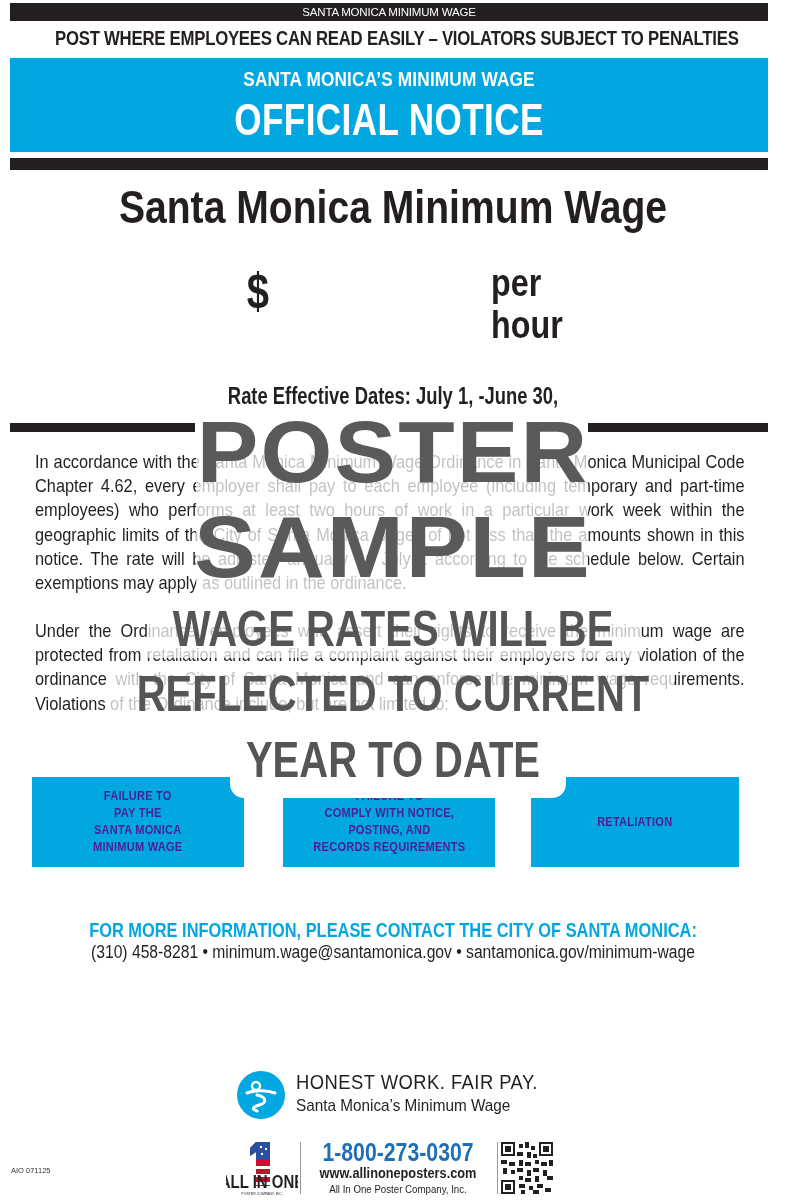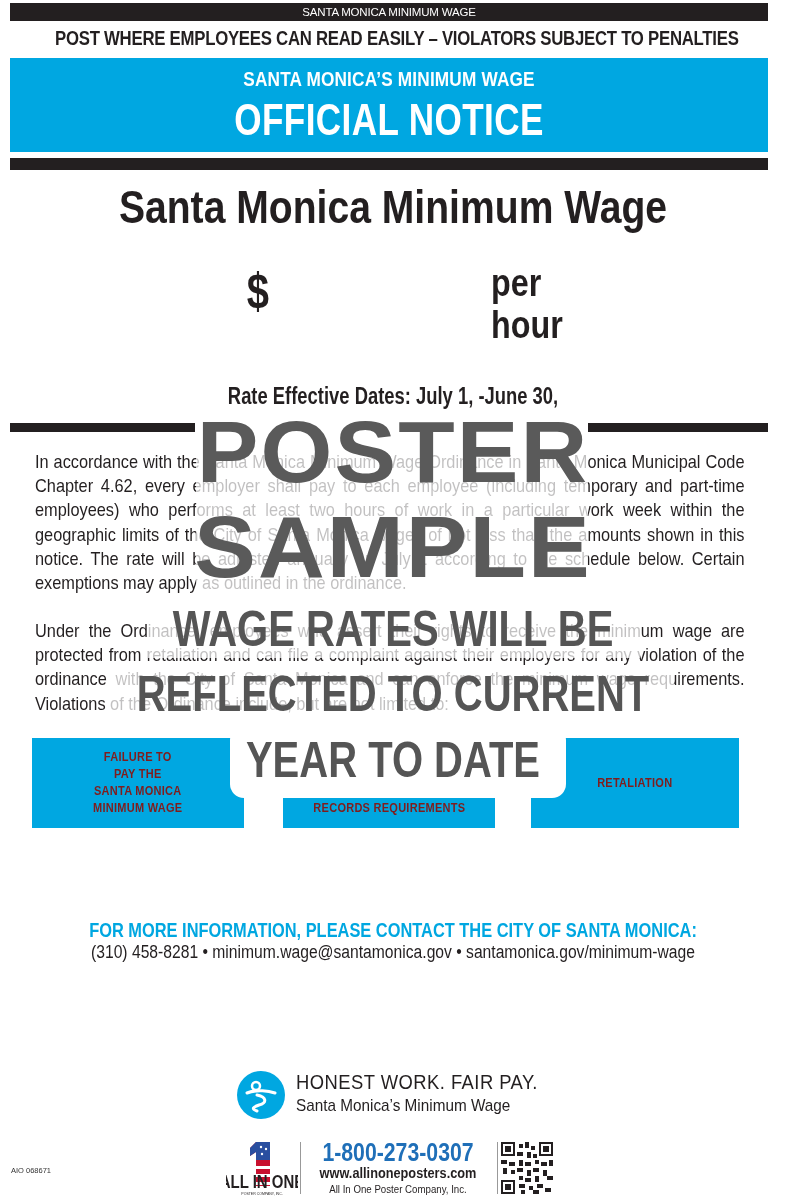--- a/index.html
+++ b/index.html
@@ -25,21 +25,21 @@
     .per { left: 491px; top: 262px; font-size: 38px; font-weight: bold; line-height: 42px; transform: scaleX(0.85); transform-origin: left; }
     .rate-dates { left: 0; top: 383px; width: 786px; text-align: center; font-size: 23px; font-weight: bold;
       transform: scaleX(0.8); white-space: nowrap; }
     .rule { top: 423px; height: 9px; background: #231f20; }
 
     .para { left: 35px; width: 710px; font-size: 19px; line-height: 24.2px; text-align: justify;
       transform: scaleX(0.86); transform-origin: left top; width: 825px; }
     .para1 { top: 450px; }
     .para2 { top: 619px; }
 
-    .box { top: 738px; height: 90px; background: #00a7e1; color: #7f1d1d; font-weight: bold; font-size: 12.5px;
+    .box { top: 777px; height: 90px; background: #00a7e1; color: #4c1d95; font-weight: bold; font-size: 12.5px;
       text-align: center; display: flex; align-items: center; justify-content: center; line-height: 17px; }
     .box span { transform: scaleX(0.88); display: block; white-space: pre-line; letter-spacing: 0.3px; }
 
     .wm { color: #5a5a5a; font-weight: bold; text-align: center; white-space: nowrap; left: 0; width: 786px; }
     .wm-poster { top: 402px; font-size: 88px; line-height: 100px; letter-spacing: 2px; transform: scaleX(1.05); }
     .wm-sample { top: 497px; font-size: 88px; line-height: 100px; letter-spacing: 2px; transform: scaleX(1.05); }
     .wm-line { font-size: 50px; line-height: 56px; transform: scaleX(0.8); color: #555555; }
     .wm-l1 { top: 601px; }
     .wm-l2 { top: 666px; }
     .wm-l3-bg { left: 230px; top: 726px; width: 336px; height: 72px; background: #fff; border-radius: 14px; }
@@ -124,21 +124,21 @@
 
 <div class="abs hw-logo">
   <svg width="48" height="48" viewBox="0 0 48 48">
     <circle cx="19" cy="15" r="4" fill="none" stroke="#fff" stroke-width="2.5"></circle>
     <path d="M10 22 C20 18, 32 20, 38 22 M20 24 C30 26, 30 32, 22 34 C16 36, 14 38, 20 40" fill="none" stroke="#fff" stroke-width="3" stroke-linecap="round"></path>
   </svg>
 </div>
 <div class="abs hw-title">HONEST WORK. FAIR PAY.</div>
 <div class="abs hw-sub">Santa Monica’s Minimum Wage</div>
 
-<div class="abs aio-code">AIO 068671</div>
+<div class="abs aio-code">AIO 071125</div>
 <div class="abs aio-logo">
   <svg width="72" height="56" viewBox="0 0 72 56">
     <path d="M30 2 L44 2 L44 46 L30 46 L30 12 L24 16 L24 8 Z" fill="#c8102e"></path>
     <path d="M30 2 L44 2 L44 20 L30 20 L30 12 L24 16 L24 8 Z" fill="#2a4fa0"></path>
     <rect x="30" y="26" width="14" height="3" fill="#fff"></rect>
     <rect x="30" y="34" width="14" height="3" fill="#fff"></rect>
     <rect x="30" y="42" width="14" height="3" fill="#fff"></rect>
     <circle cx="35" cy="7" r="1.2" fill="#fff"></circle>
       <circle cx="40" cy="9" r="1.2" fill="#fff"></circle>
       <circle cx="36" cy="14" r="1.2" fill="#fff"></circle>

